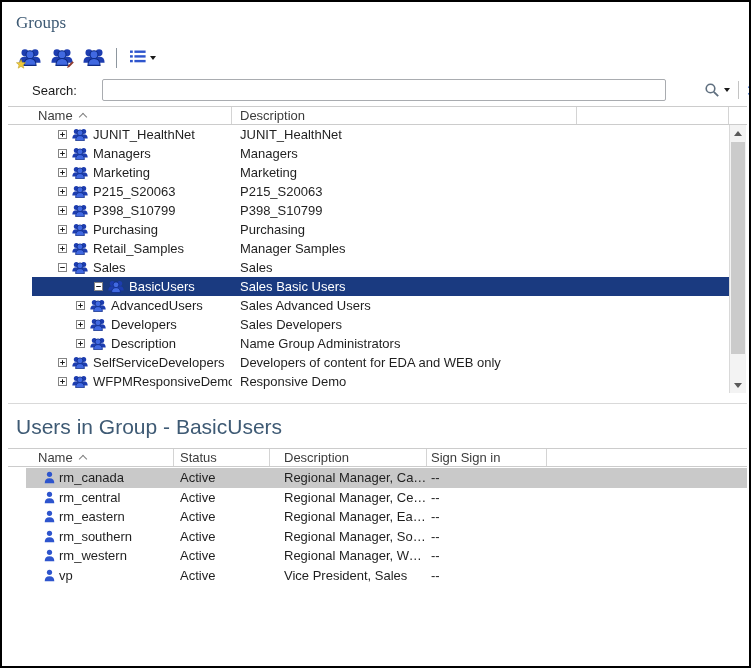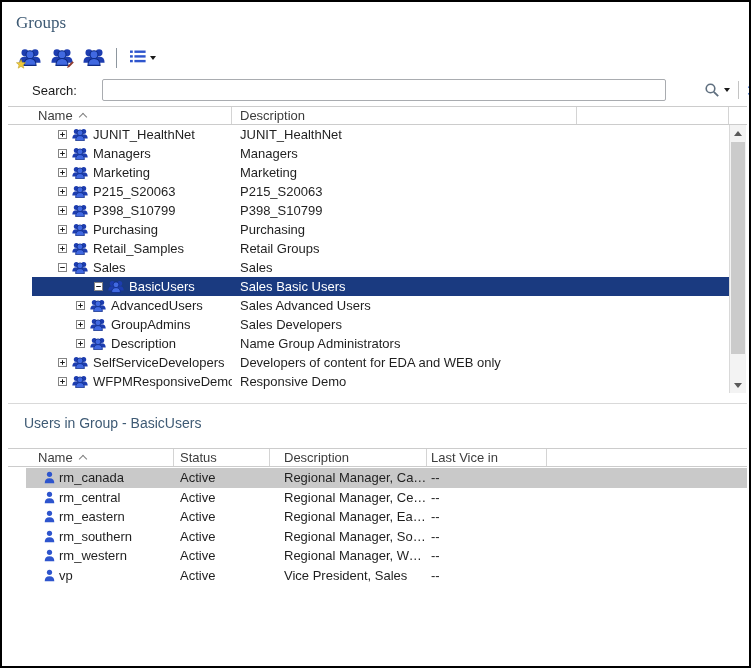--- a/index.html
+++ b/index.html
@@ -49,21 +49,21 @@
   
   .sbar{position:absolute;left:727px;top:123px;width:17px;height:268px;background:#f3f3f3;
         border-left:1px solid #d9d9d9;box-sizing:border-box;}
   .sb-btn{position:absolute;left:0;right:0;height:16px;display:flex;align-items:center;justify-content:center;background:#f3f3f3;}
   .sb-up{top:0;}.sb-down{bottom:0;}
   .tri-up{width:0;height:0;border-left:4px solid transparent;border-right:4px solid transparent;border-bottom:5px solid #5a5a5a;}
   .tri-down{width:0;height:0;border-left:4px solid transparent;border-right:4px solid transparent;border-top:5px solid #5a5a5a;}
   .sb-thumb{position:absolute;left:1px;top:17px;width:14px;height:212px;background:#cbcbcb;}
   .pdiv{position:absolute;left:6px;top:401px;width:739px;height:1px;background:#d9d9d9;}
   
-  .users-title{position:absolute;left:22px;top:413px;font-size:14px;color:var(--title-col,#3e5a74);}
+  .users-title{position:absolute;left:14px;top:413px;font-size:21px;color:var(--title-col,#3e5a74);}
   .uhead{top:446px;}
   .u-name{width:166px;padding-left:30px;}
   .u-status{width:96px;padding-left:6px;}
   .u-desc{width:157px;padding-left:14px;}
   .u-last{width:120px;padding-left:4px;}
   .u-rest{flex:1;}
   .ubody{position:absolute;left:6px;top:466px;width:739px;font-size:13px;color:#1f1f1f;}
   .urow{display:flex;align-items:center;height:19.5px;margin-left:18px;}
   .urow.sel{background:var(--sel-gray,#c9c9c9);}
   .uname{width:148px;flex:none;display:flex;align-items:center;box-sizing:border-box;padding-left:18px;
@@ -312,21 +312,21 @@
           <span class="gicon"><svg width="16" height="13" viewBox="0 0 16 13">
               <circle cx="4.3" cy="3.4" r="2.5" fill="#1d3db0"></circle>
               <circle cx="11.7" cy="3.4" r="2.5" fill="#1d3db0"></circle>
               <path d="M0.3 10.6 q0-4.4 4-4.4 q4 0 4 4.4z" fill="#1d3db0"></path>
               <path d="M7.7 10.6 q0-4.4 4-4.4 q4 0 4 4.4z" fill="#1d3db0"></path>
               <circle cx="8" cy="4.8" r="2.9" fill="#4169e1" stroke="#0e2b86" stroke-width="0.8"></circle>
               <path d="M3.6 12.6 q0-5 4.4-5 q4.4 0 4.4 5z" fill="#4169e1" stroke="#0e2b86" stroke-width="0.8"></path>
             </svg></span>
           <span class="glabel">Retail_Samples</span>
         </div>
-        <div class="tdesc">Retail Groups</div>
+        <div class="tdesc">Manager Samples</div>
       </div>
       <div class="trow">
         <div class="tname">
           <span class="indent" style="width: 26px;"></span>
           <span class="expander"><svg width="9" height="9" viewBox="0 0 9 9">
               <rect x="0.5" y="0.5" width="8" height="8" fill="#ffffff" stroke="#848484"></rect>
               <line x1="2.2" y1="4.5" x2="6.8" y2="4.5" stroke="#1a1a1a" stroke-width="1"></line>
             </svg></span>
           <span class="gicon"><svg width="16" height="13" viewBox="0 0 16 13">
               <circle cx="4.3" cy="3.4" r="2.5" fill="#1d3db0"></circle>
@@ -388,21 +388,21 @@
               <line x1="4.5" y1="2.2" x2="4.5" y2="6.8" stroke="#1a1a1a" stroke-width="1"></line>
             </svg></span>
           <span class="gicon"><svg width="16" height="13" viewBox="0 0 16 13">
               <circle cx="4.3" cy="3.4" r="2.5" fill="#1d3db0"></circle>
               <circle cx="11.7" cy="3.4" r="2.5" fill="#1d3db0"></circle>
               <path d="M0.3 10.6 q0-4.4 4-4.4 q4 0 4 4.4z" fill="#1d3db0"></path>
               <path d="M7.7 10.6 q0-4.4 4-4.4 q4 0 4 4.4z" fill="#1d3db0"></path>
               <circle cx="8" cy="4.8" r="2.9" fill="#4169e1" stroke="#0e2b86" stroke-width="0.8"></circle>
               <path d="M3.6 12.6 q0-5 4.4-5 q4.4 0 4.4 5z" fill="#4169e1" stroke="#0e2b86" stroke-width="0.8"></path>
             </svg></span>
-          <span class="glabel">GroupAdmins</span>
+          <span class="glabel">Developers</span>
         </div>
         <div class="tdesc">Sales Developers</div>
       </div>
       <div class="trow">
         <div class="tname">
           <span class="indent" style="width: 44px;"></span>
           <span class="expander"><svg width="9" height="9" viewBox="0 0 9 9">
               <rect x="0.5" y="0.5" width="8" height="8" fill="#ffffff" stroke="#848484"></rect>
               <line x1="2.2" y1="4.5" x2="6.8" y2="4.5" stroke="#1a1a1a" stroke-width="1"></line>
               <line x1="4.5" y1="2.2" x2="4.5" y2="6.8" stroke="#1a1a1a" stroke-width="1"></line>
@@ -480,21 +480,21 @@
       <span>Name</span>
       <span class="sort"></span>
     </div>
     <div class="hc u-status">
       <span>Status</span>
     </div>
     <div class="hc u-desc">
       <span>Description</span>
     </div>
     <div class="hc u-last">
-      <span>Last Vice in</span>
+      <span>Sign Sign in</span>
     </div>
     <div class="hc u-rest last"></div>
   </div>
 
   <div class="ubody" id="ubody">
       <div class="urow sel">
         <div class="uname">
           <span class="uicon"><svg width="11" height="13" viewBox="0 0 11 13">
               <circle cx="5.5" cy="3.3" r="2.6" fill="#2e55cd"></circle>
               <path d="M0.7 12.3 q0-5 4.8-5 q4.8 0 4.8 5z" fill="#2e55cd"></path>

